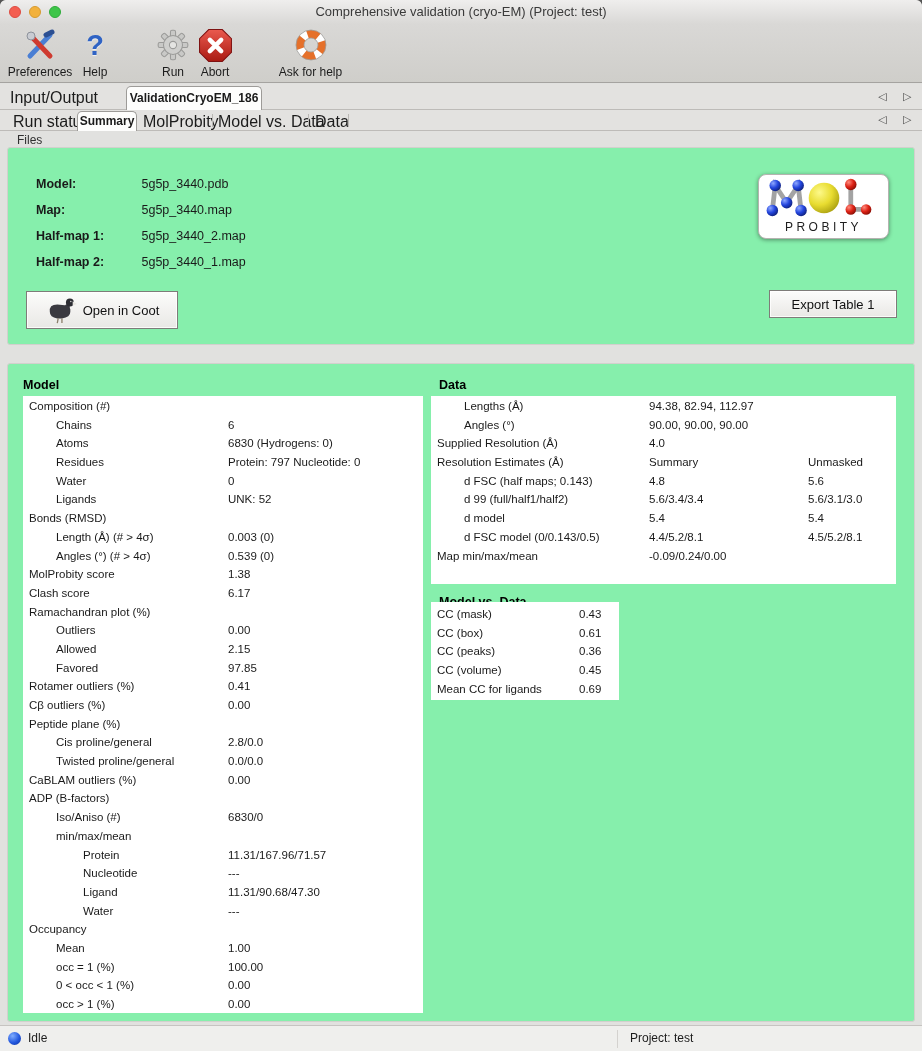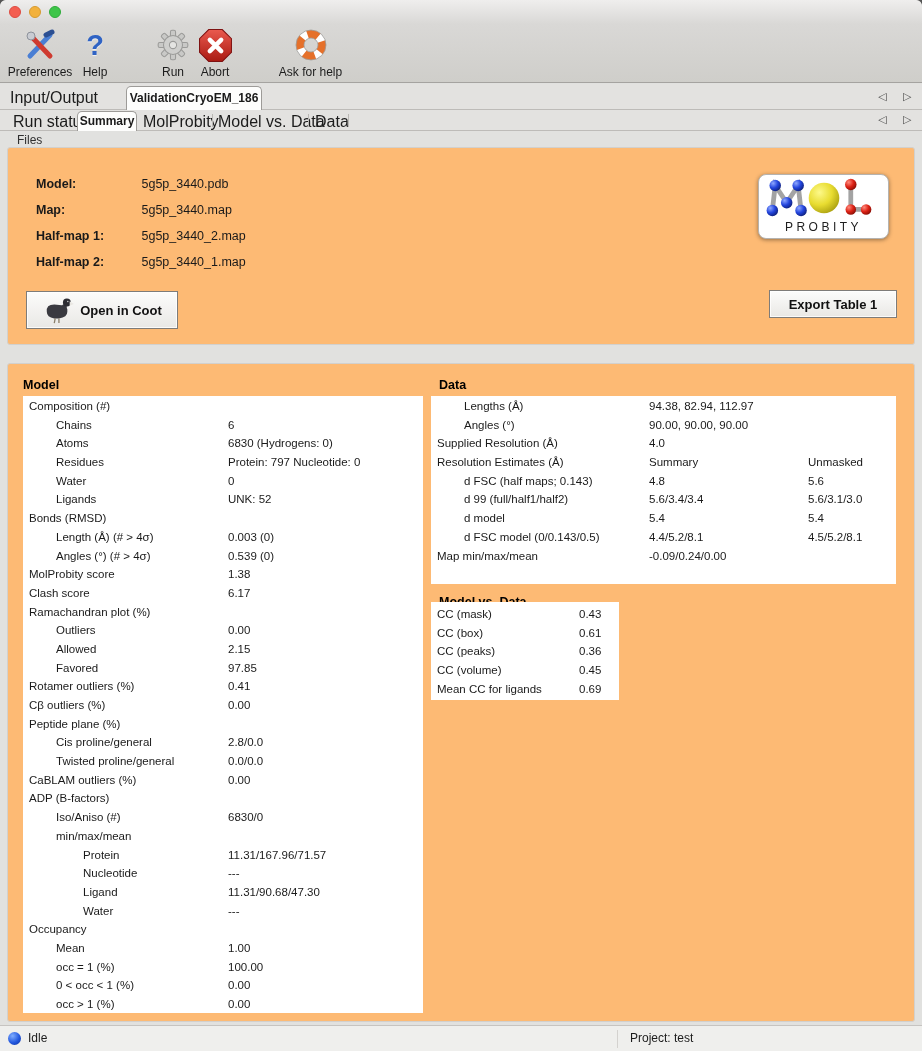--- a/index.html
+++ b/index.html
@@ -48,40 +48,40 @@
   .tab-selected {
     position:absolute; background:#fdfdfc; border:1px solid #9d9b98; border-bottom:none;
     border-radius:5px 5px 0 0; font-size:12px; font-weight:bold; text-align:center;
     white-space:nowrap;
   }
   .tab-divider { position:absolute; width:1px; background:#b9b7b4; }
   .scroll-arrow { position:absolute; font-size:11px; color:#4a4a4a; }
   
   .group-label { position:absolute; font-size:12px; color:#303030; }
   .groupbox {
-    position:absolute; background:#fdba74; border:1px solid #d2d0cd; border-radius:3px;
+    position:absolute; background:#86efac; border:1px solid #d2d0cd; border-radius:3px;
   }
   .files-box   { left:7px; top:147px; width:908px; height:198px; }
   .content-box { left:7px; top:363px; width:908px; height:659px; }
   
   .file-row { position:absolute; left:28px; height:16px; font-size:12.5px; white-space:nowrap; }
   .file-label { font-weight:bold; display:inline-block; width:102px; }
   
   .mp-logo {
     position:absolute; left:750px; top:26px; width:131px; height:65px;
     background:#fff; border:1px solid #b5b3b0; border-radius:8px;
     box-shadow:0 1px 4px rgba(0,0,0,.4); text-align:center;
   }
   .mp-probity { font-size:12px; letter-spacing:3.5px; color:#1e1e1e; margin-top:-3px; }
   
   .btn {
     position:absolute; background:linear-gradient(#fcfcfb,#e9e8e5);
     border:1px solid #7e7c79; box-shadow:inset 0 0 0 1px rgba(255,255,255,.8);
     display:flex; align-items:center; justify-content:center;
-    font-size:13px; font-weight:bold; color:#111; cursor:default; white-space:nowrap;
+    font-size:13px; font-weight:normal; color:#111; cursor:default; white-space:nowrap;
   }
   .btn-coot   { left:18px; top:143px; width:152px; height:38px; gap:6px; }
   .btn-export { left:761px; top:142px; width:128px; height:28px; }
   
   .panel-header { position:absolute; font-size:12.5px; font-weight:bold; color:#000; }
   .panel { position:absolute; background:#fff; font-size:11.5px; padding-top:1px; }
   .panel-model { left:15px;  top:32px;  width:400px; height:617px; }
   .panel-data  { left:423px; top:32px;  width:465px; height:188px; }
   .panel-mvd   { left:423px; top:238px; width:188px; height:98px; padding-top:3px; }
   .prow { position:relative; height:18.7px; line-height:18.7px; white-space:nowrap; }
@@ -108,20 +108,21 @@
 <body>
 
 <div class="window">
 
   <div class="titlebar">
     <div class="lights">
       <div class="light red"></div>
       <div class="light yellow"></div>
       <div class="light green"></div>
     </div>
+    <div class="win-title">Comprehensive validation (cryo-EM) (Project: test)</div>
   </div>
 
   <div class="toolbar">
 
     <div class="tool-item" style="left:0px; width:80px;">
       <div class="tool-icon">
         <svg width="38" height="34" viewBox="0 0 38 34">
           <line x1="9" y1="28" x2="29" y2="7" stroke="#4a7fd4" stroke-width="5" stroke-linecap="round"></line>
           <line x1="25" y1="7" x2="31" y2="4" stroke="#2c4f92" stroke-width="5" stroke-linecap="round"></line>
           <line x1="9" y1="7" x2="29" y2="28" stroke="#cf3b30" stroke-width="5" stroke-linecap="round"></line>

